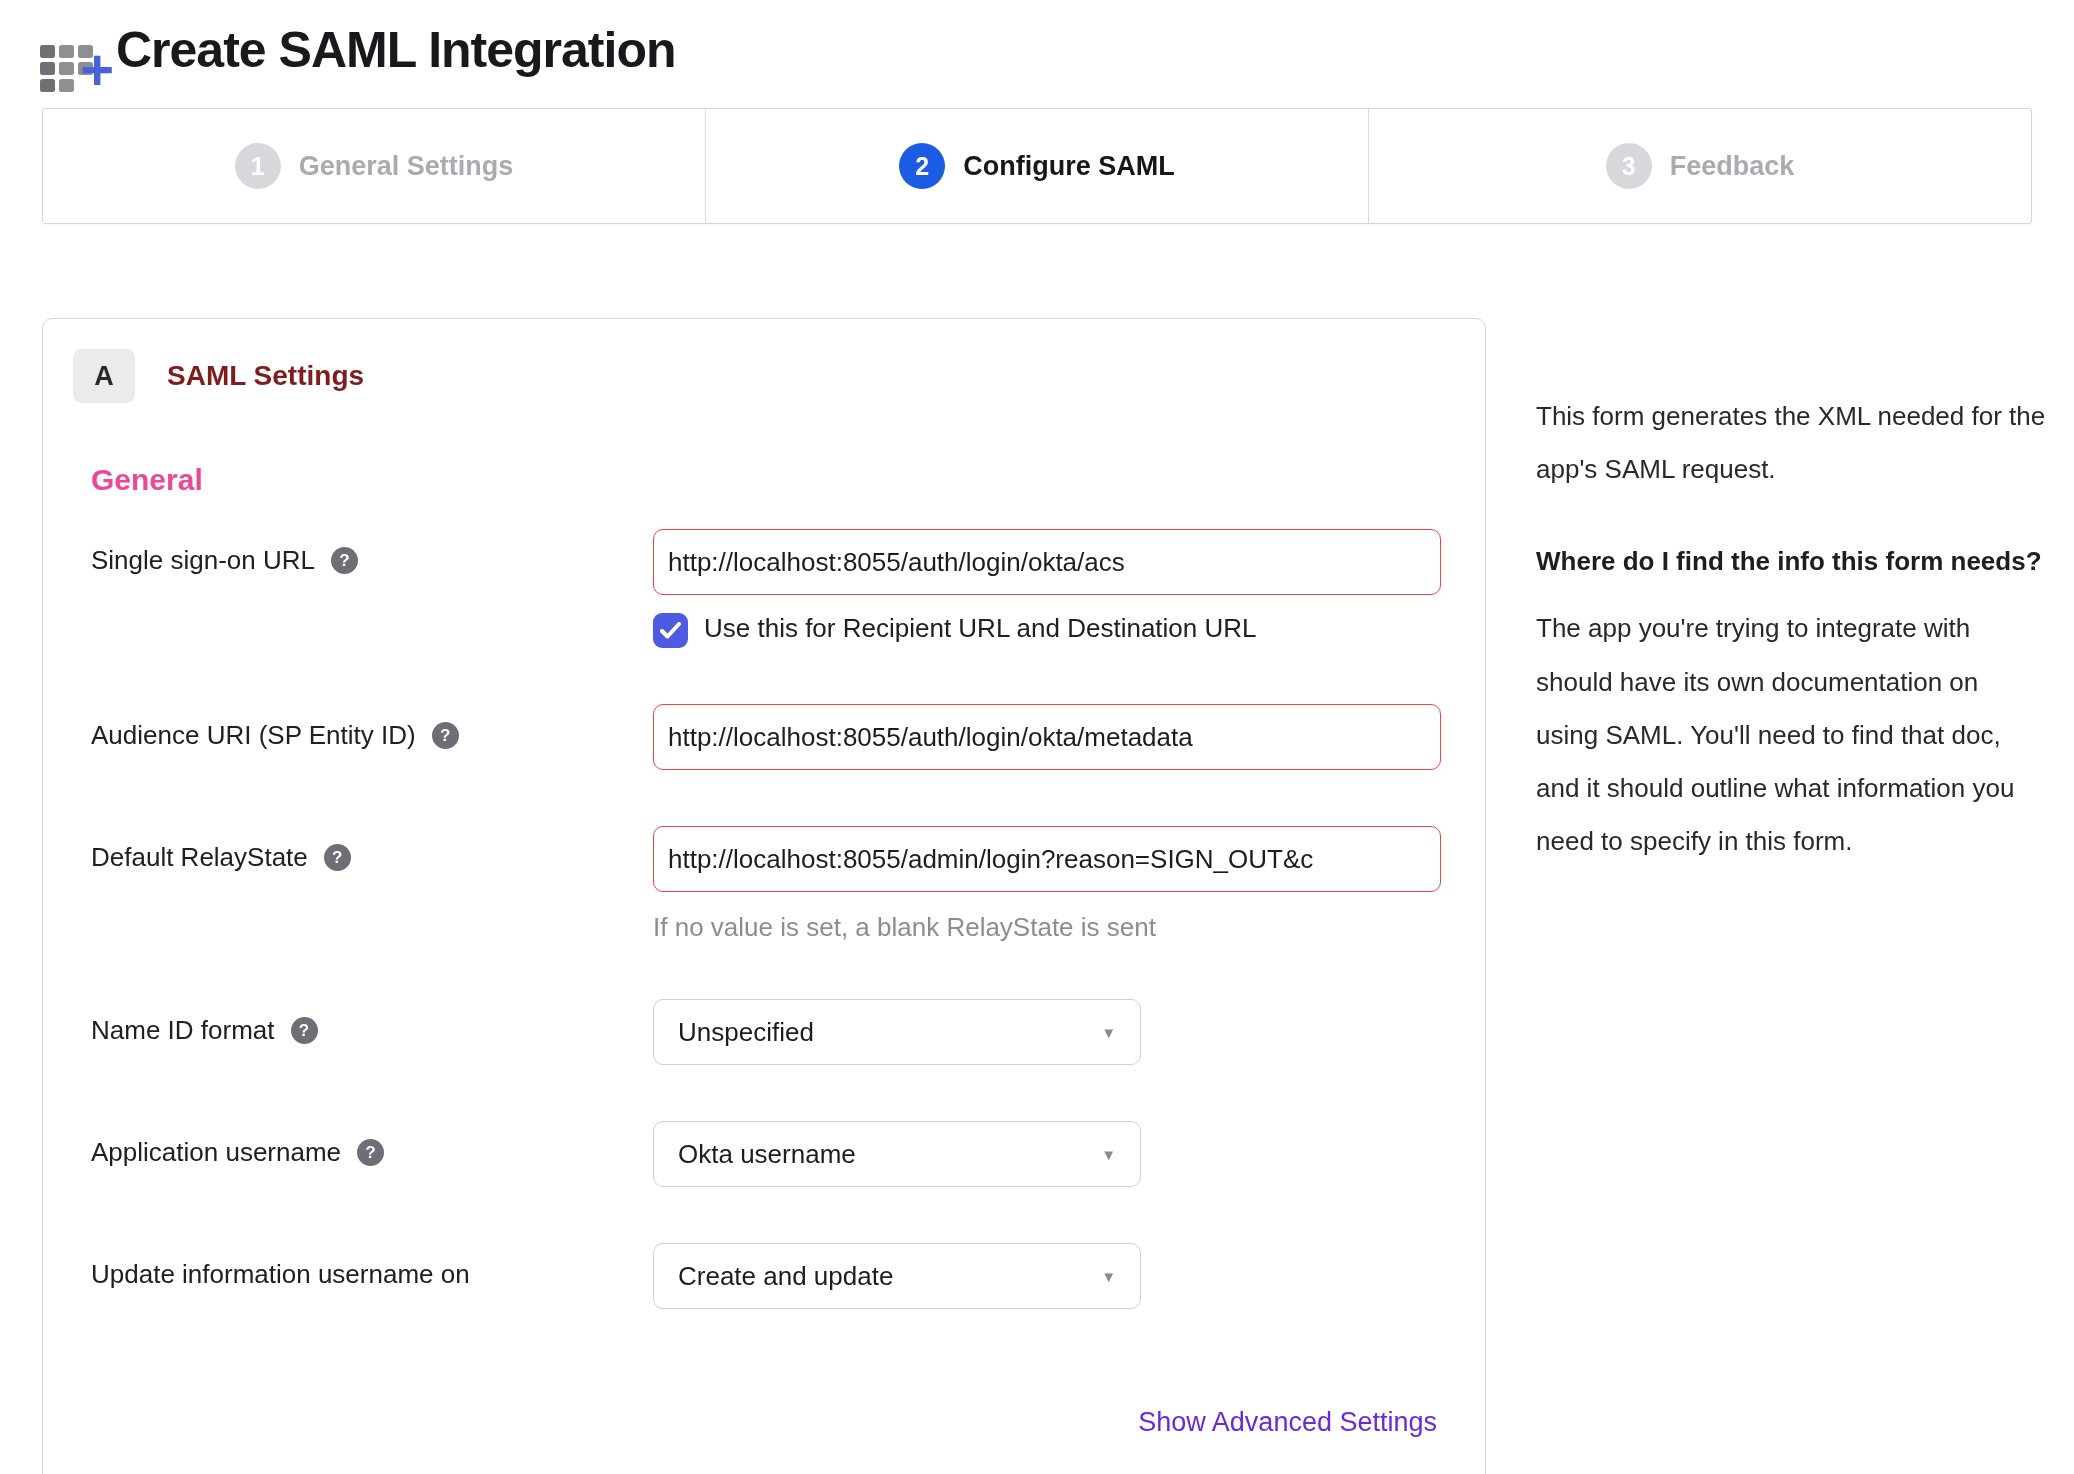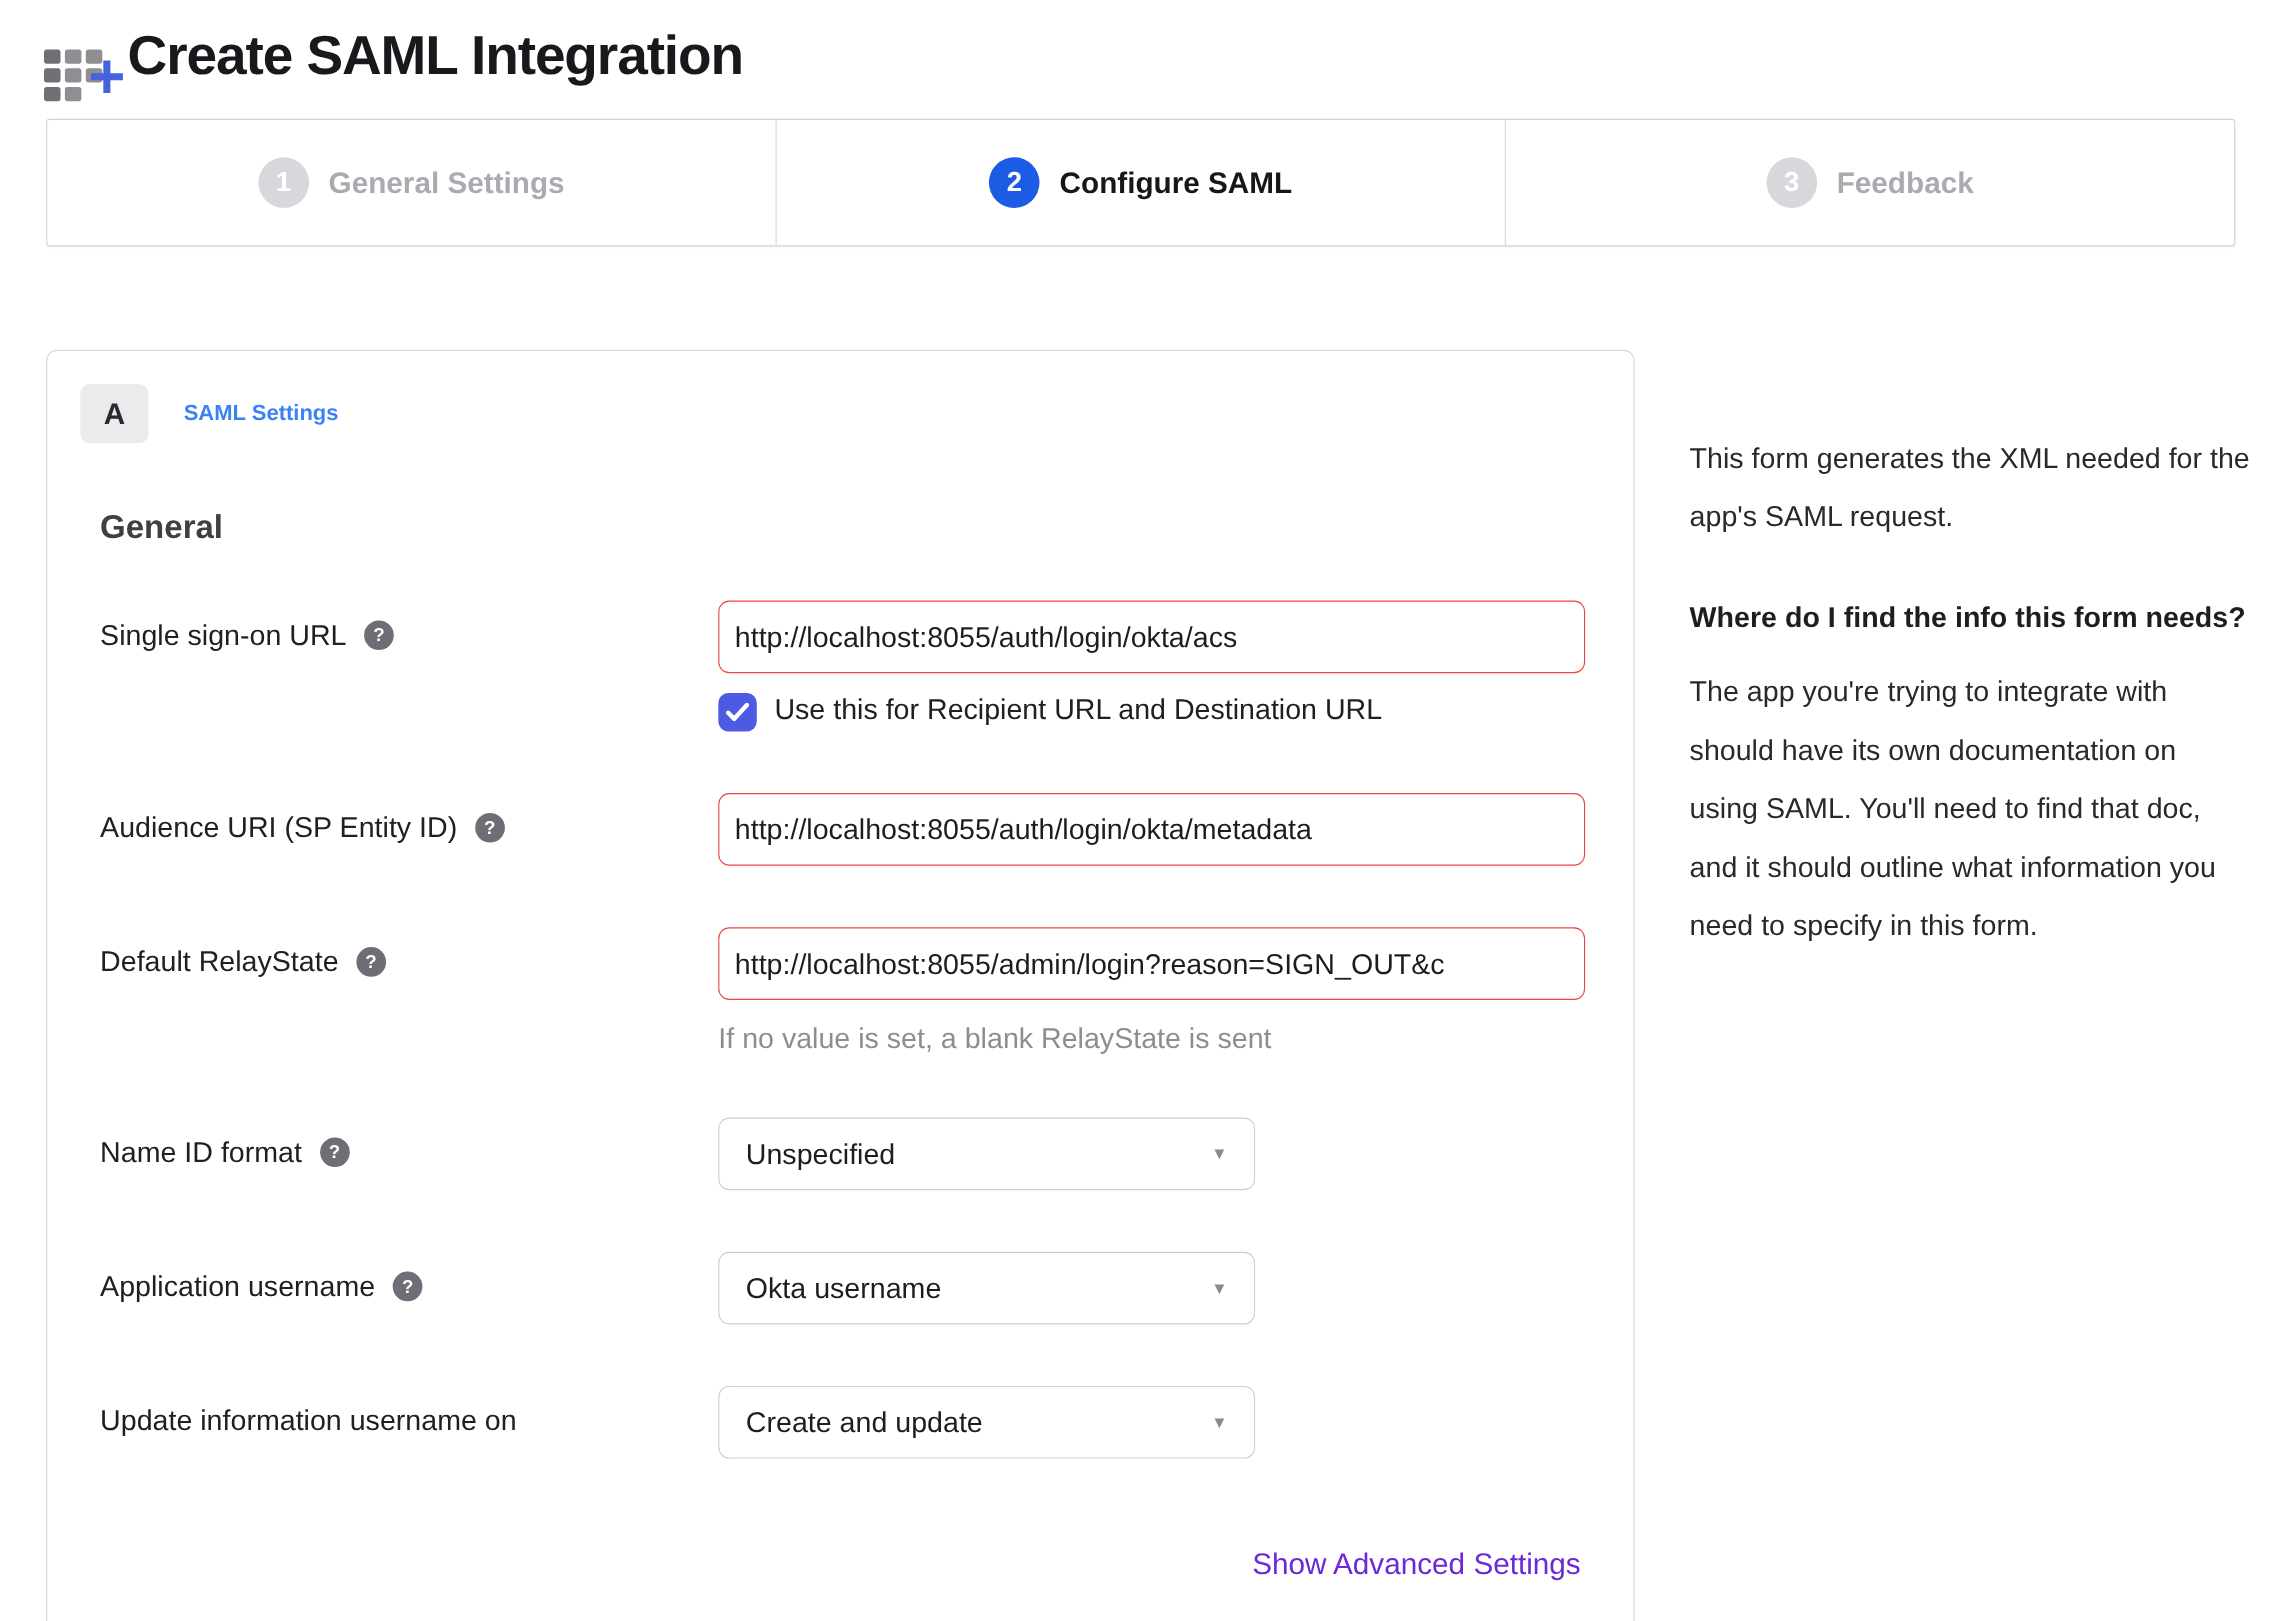--- a/index.html
+++ b/index.html
@@ -93,26 +93,26 @@
     display: flex; align-items: center; gap: 32px;
     margin-bottom: 60px;
   }
   .section-badge {
     width: 62px; height: 54px;
     background: #ebebed;
     border-radius: 9px;
     display: flex; align-items: center; justify-content: center;
     font-size: 27px; font-weight: 700; color: #2a2a2e;
   }
-  .card-title { font-size: 20px; font-weight: 700; color: #3b82f6; }
+  .card-title { font-size: 28px; font-weight: 700; color: #7f1d1d; }
 
   .card-body { padding-left: 18px; }
   .section-heading {
-    font-size: 30px; font-weight: 700; color: #404040;
-    margin-bottom: 49px;
+    font-size: 30px; font-weight: 700; color: #ec4899;
+    margin-bottom: 32px;
   }
 
   .form-row { display: flex; margin-bottom: 56px; }
   .label-col {
     width: 562px; flex: 0 0 auto;
     display: flex; align-items: flex-start; gap: 16px;
     padding-top: 16px;
   }
   .field-label { font-size: 26px; color: #202024; }
   .help-icon {

